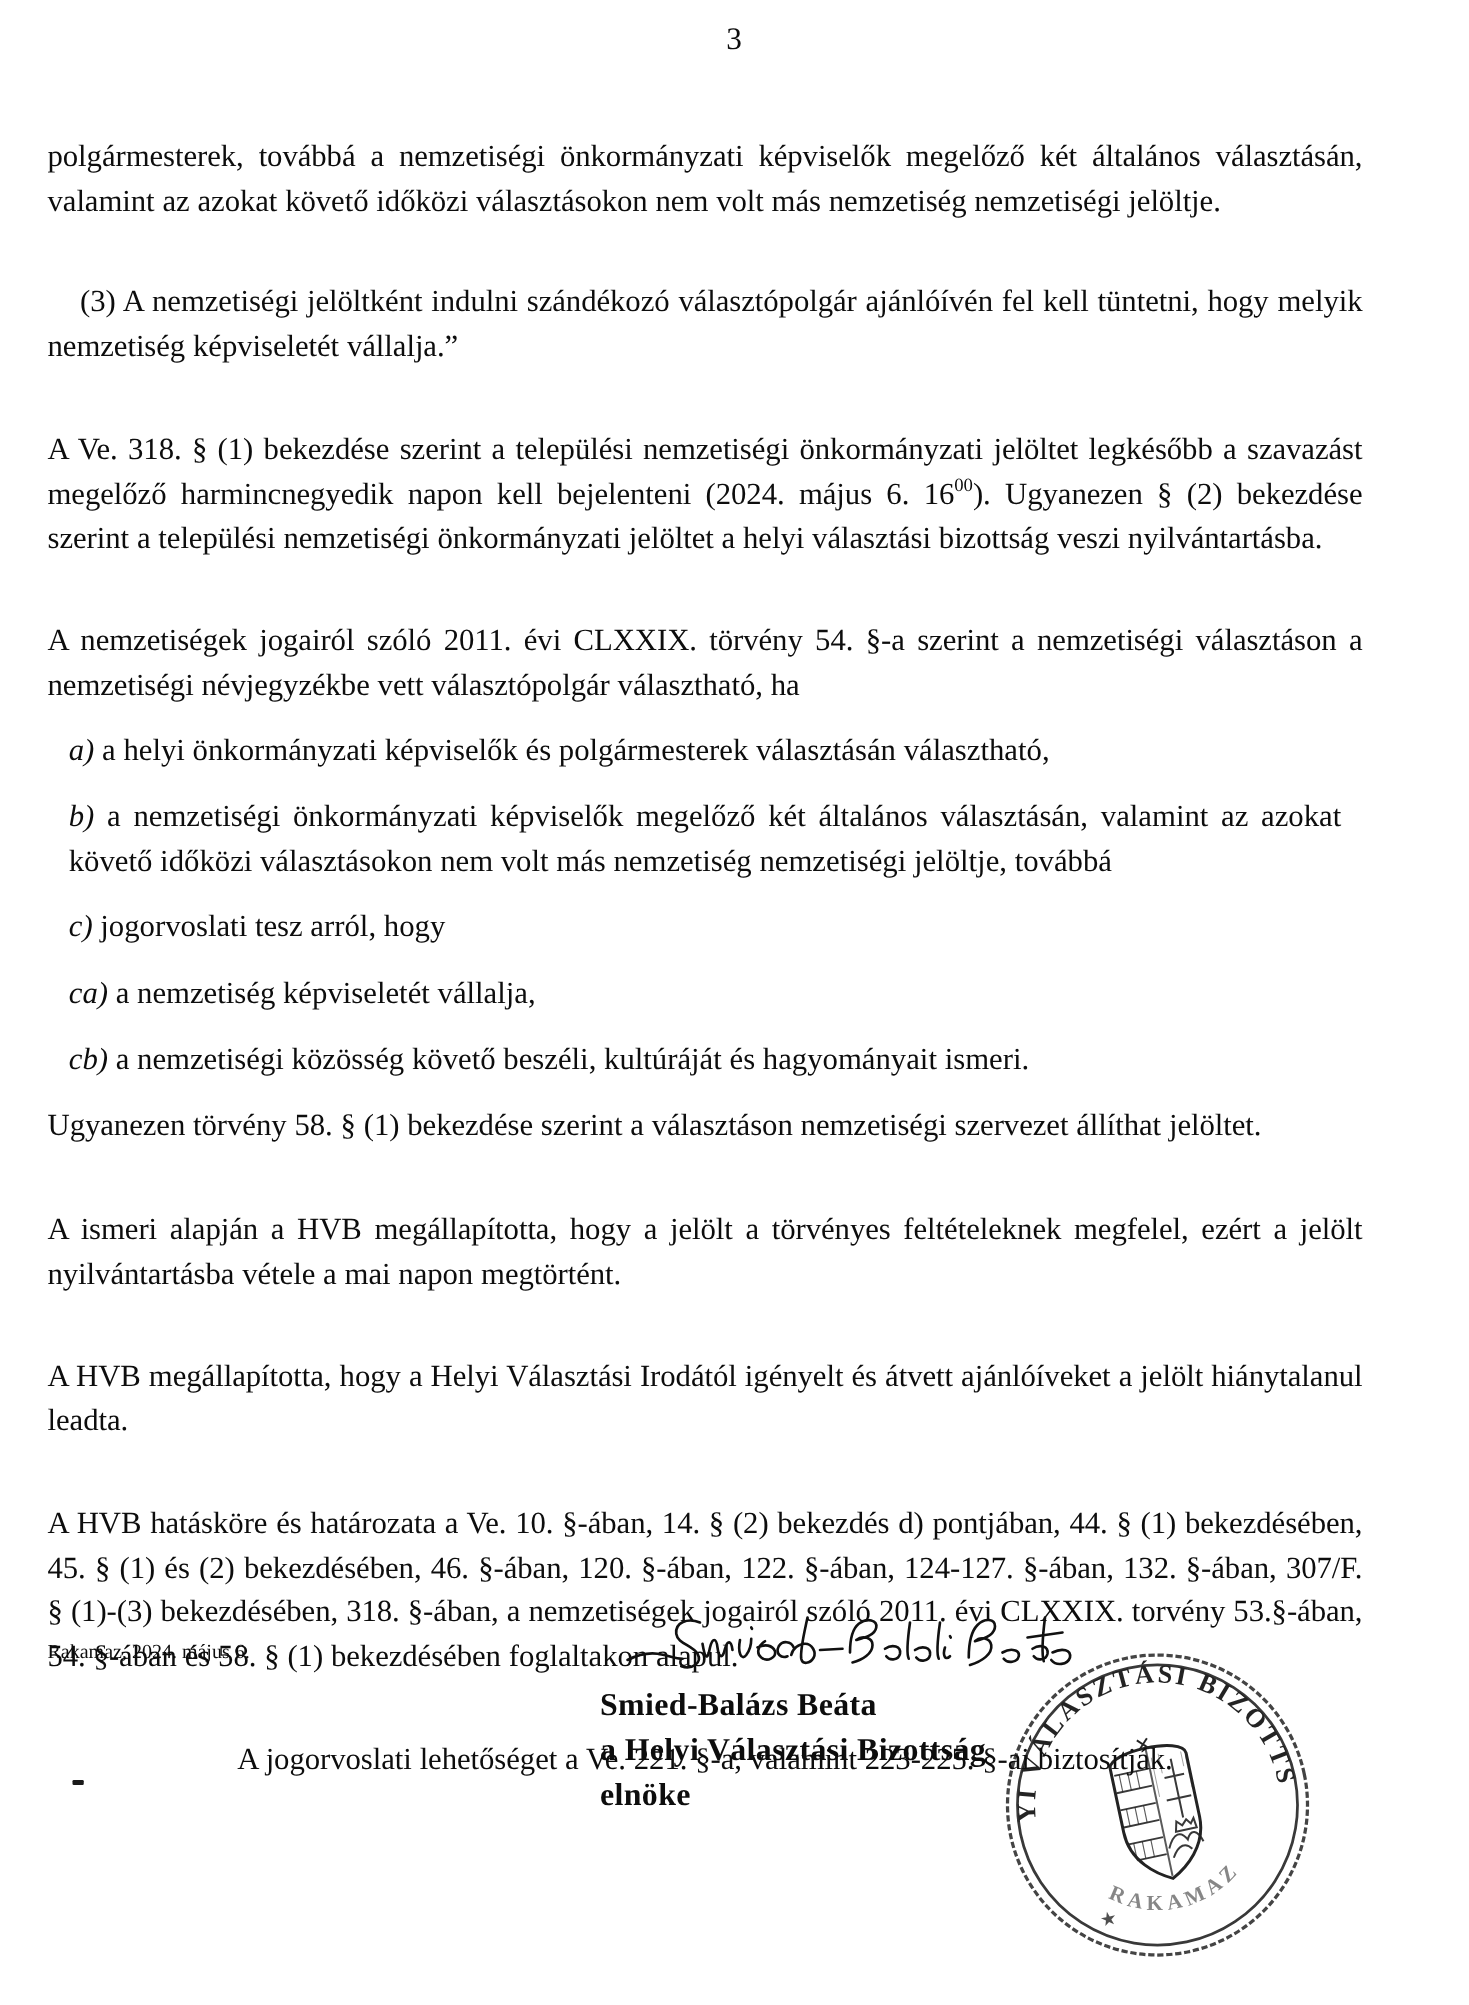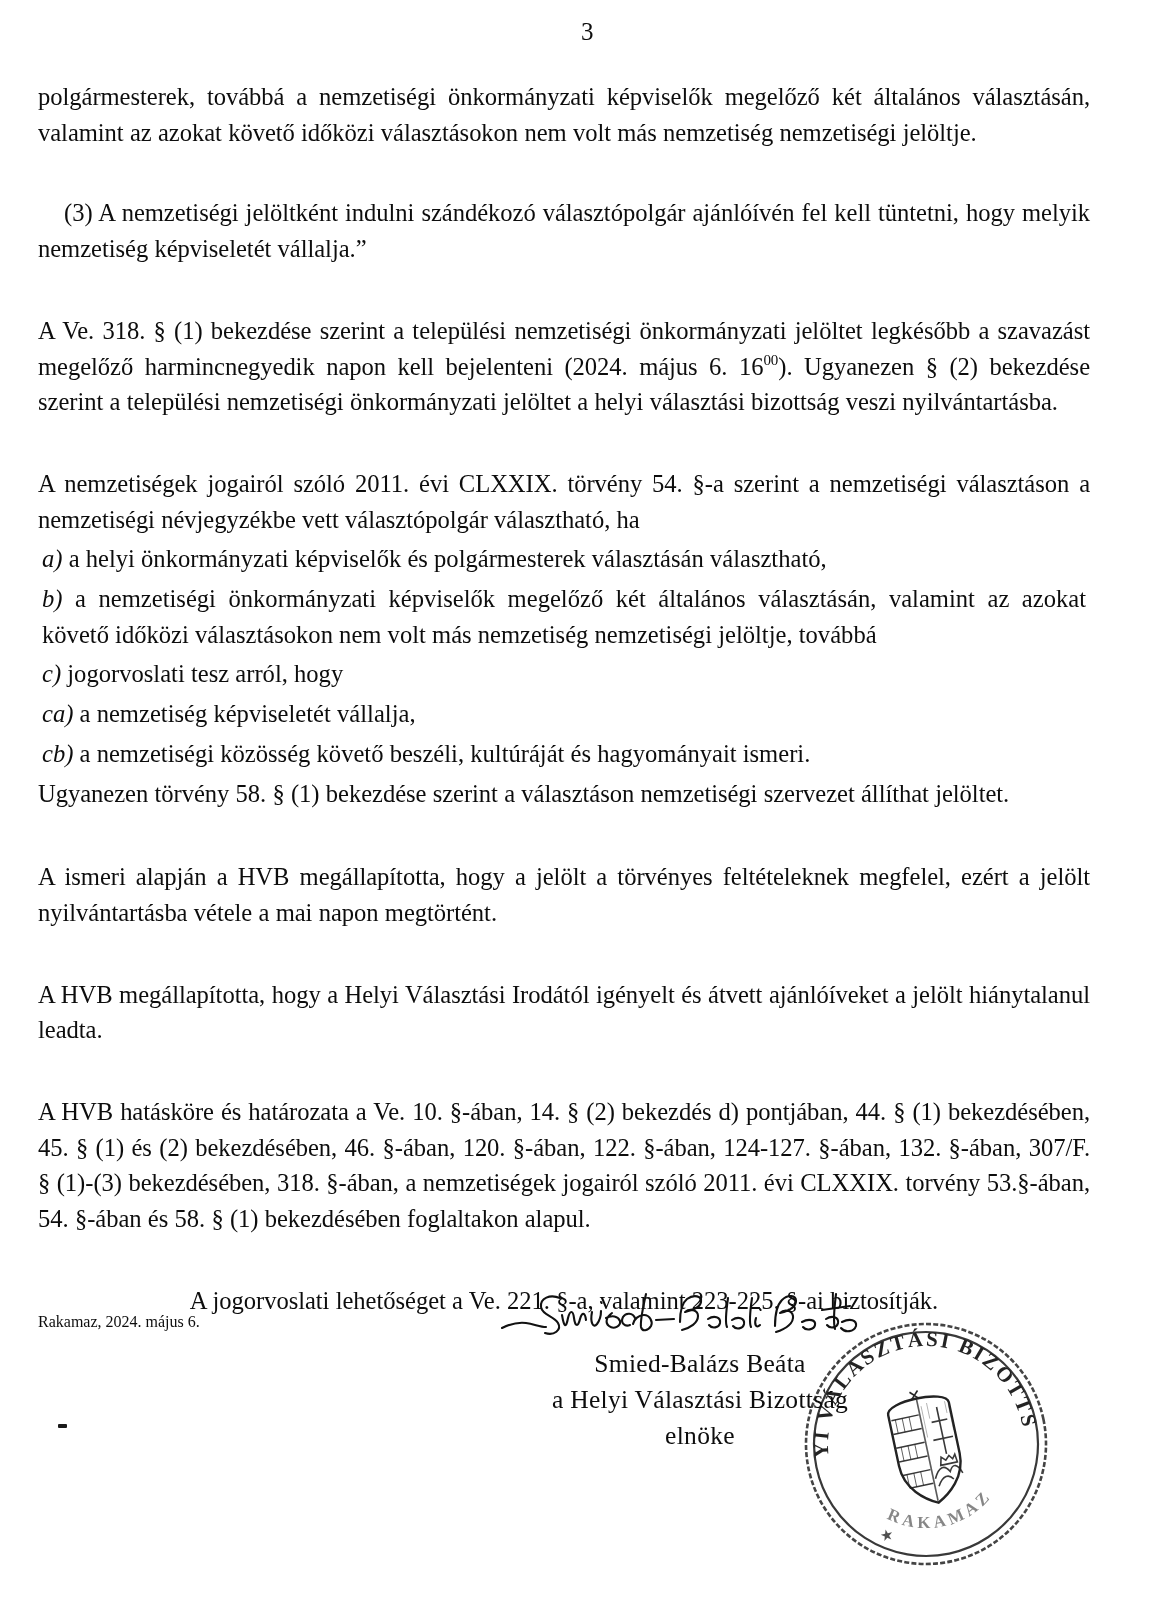--- a/index.html
+++ b/index.html
@@ -25,21 +25,21 @@
     width: 1175px;
     text-align: center;
     font-size: 25px;
     letter-spacing: 0.5px;
   }
 
   
   .content {
     position: absolute;
     left: 38px;
-    top: 79px;
+    top: 108px;
     width: 1052px;
   }
 
   p.para {
     margin: 0;
     text-align: justify;
     text-justify: inter-word;
     font-size: 24.6px;
     line-height: 35.7px;
     letter-spacing: -0.05px;
@@ -53,21 +53,21 @@
   .it { font-style: italic; }
   sup.sup00 {
     font-size: 15px;
     vertical-align: super;
     line-height: 0;
     margin-top: 45px;
   }
 
   
   p.line {
-    margin: 4px;
+    margin: 17px;
     text-align: justify;
     font-size: 24.6px;
     line-height: 35.7px;
   }
   p.line.nojust { text-align: left; }
 
   
   .place-date {
     position: absolute;
     left: 38px;
@@ -75,21 +75,22 @@
     font-size: 16px;
     line-height: 35.7px;
   }
 
   
   .sig-block {
     position: absolute;
     left: 480px;
     top: 1288px;
     width: 440px;
-    text-align: center;
+    text-align: left;
+    font-weight: bold;
   }
   .sig-svg-wrap {
     height: 62px;
     margin-bottom: -4px;
     position: relative;
   }
   .sig-svg-wrap svg {
     position: absolute;
     left: 20px;
     top: -6px;

